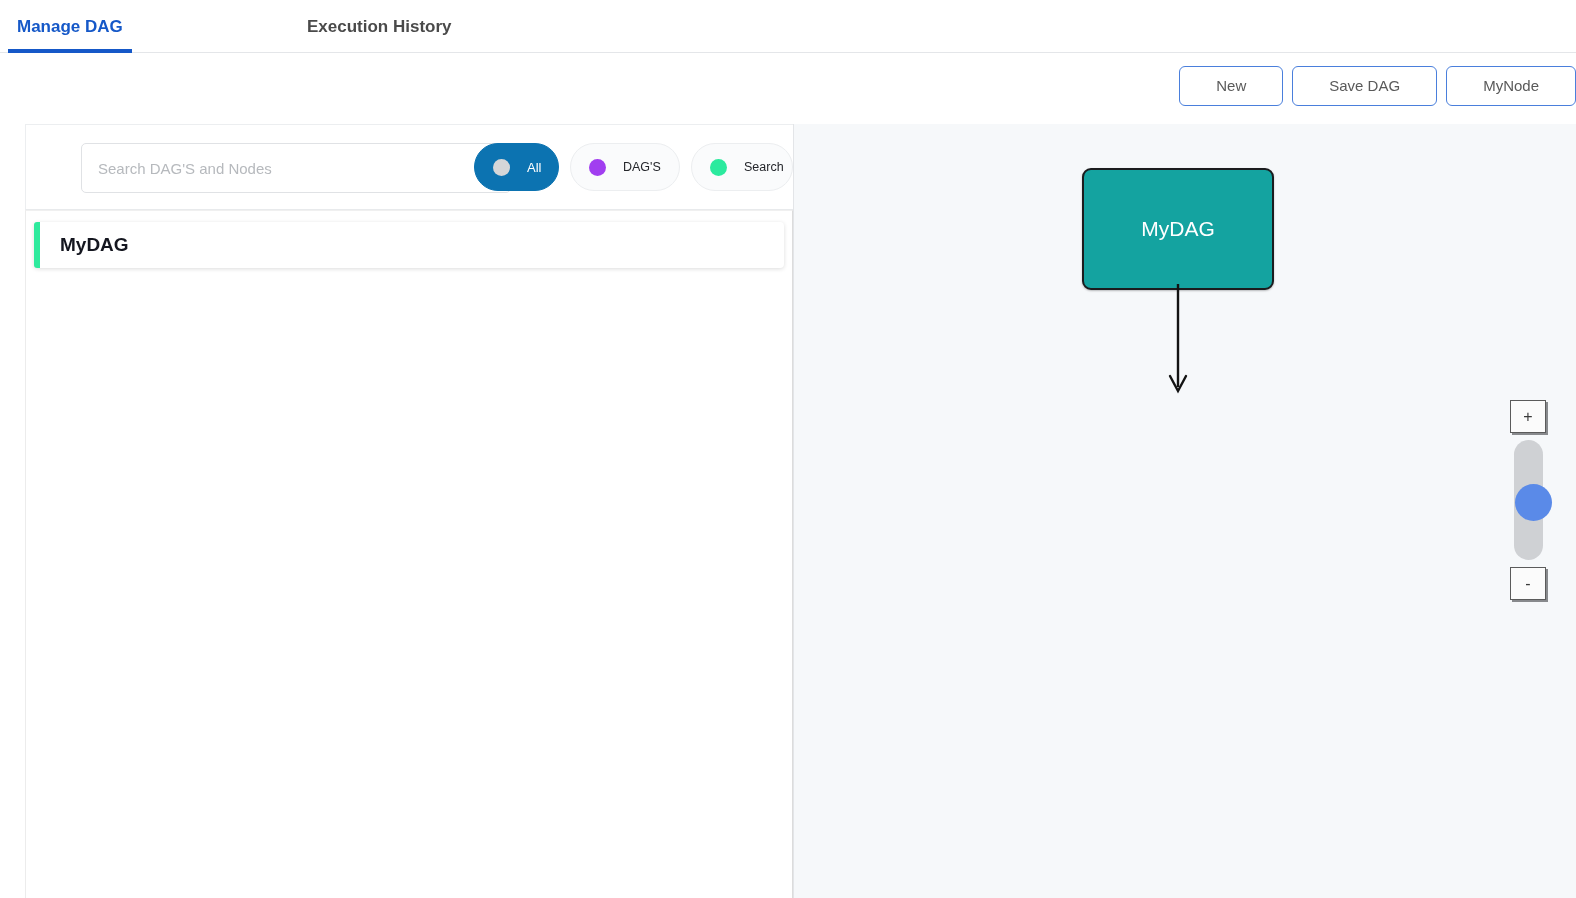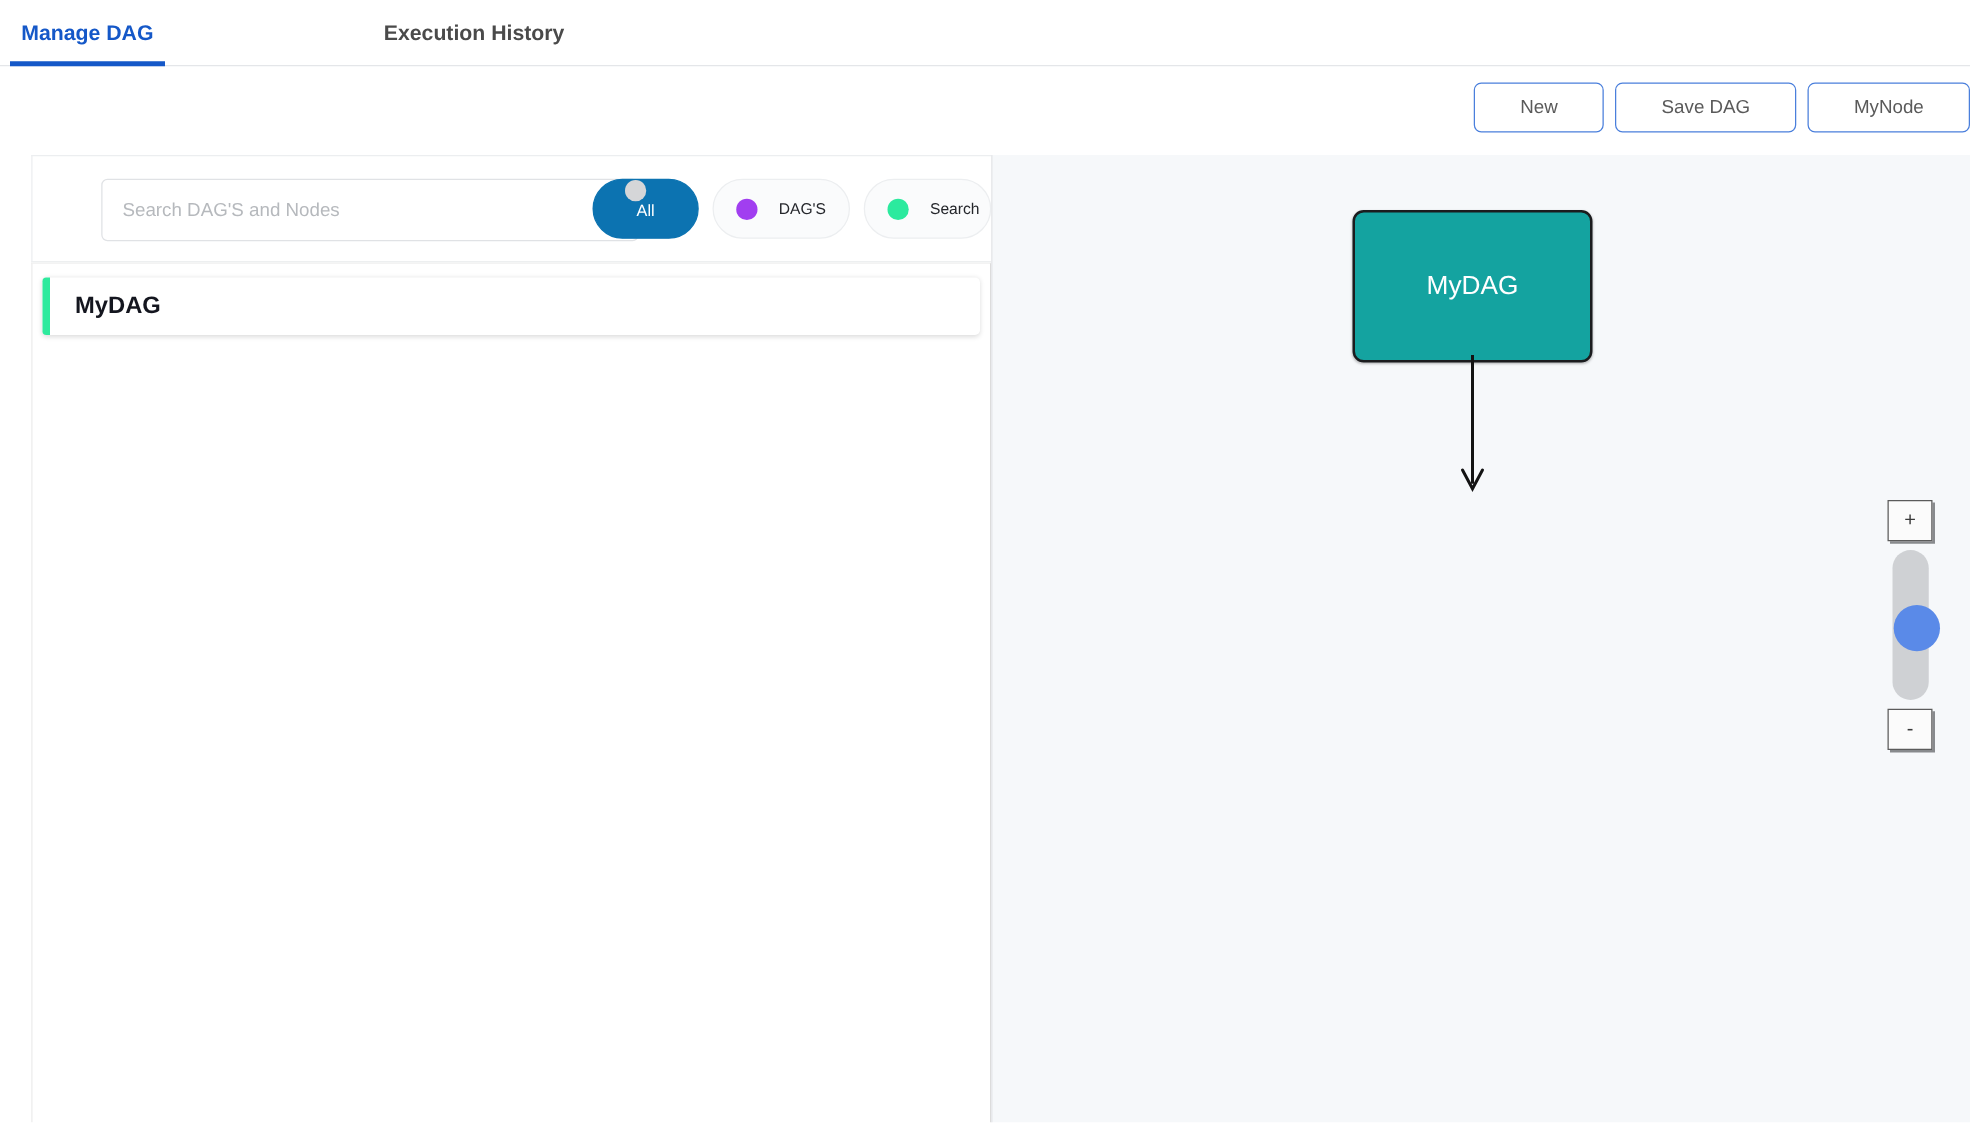--- a/index.html
+++ b/index.html
@@ -92,21 +92,21 @@
     cursor: pointer;
     background: #fafbfc;
     border: 1px solid #eceef0;
   }
   .pill .dot {
     width: 17px; height: 17px; border-radius: 50%;
     margin-right: 17px;
     flex: 0 0 auto;
   }
   .pill .plabel { font-size: 12.5px; color: #24262b; white-space: nowrap; }
-  .pill.active { background: #0c73b1; border-color: #0c73b1; flex-direction: column; }
+  .pill.active { background: #0c73b1; border-color: #0c73b1; }
   .pill.active .plabel { color: #ffffff; font-size: 13px; }
 
   #pill-all   { left: 448px; width: 85px; }
   #pill-dags  { left: 544px; width: 110px; }
   #pill-nodes { left: 665px; width: 102px; }
 
   .back-btn {
     position: absolute; left: 782px; top: 28px;
     width: 36px; height: 36px; cursor: pointer;
   }

